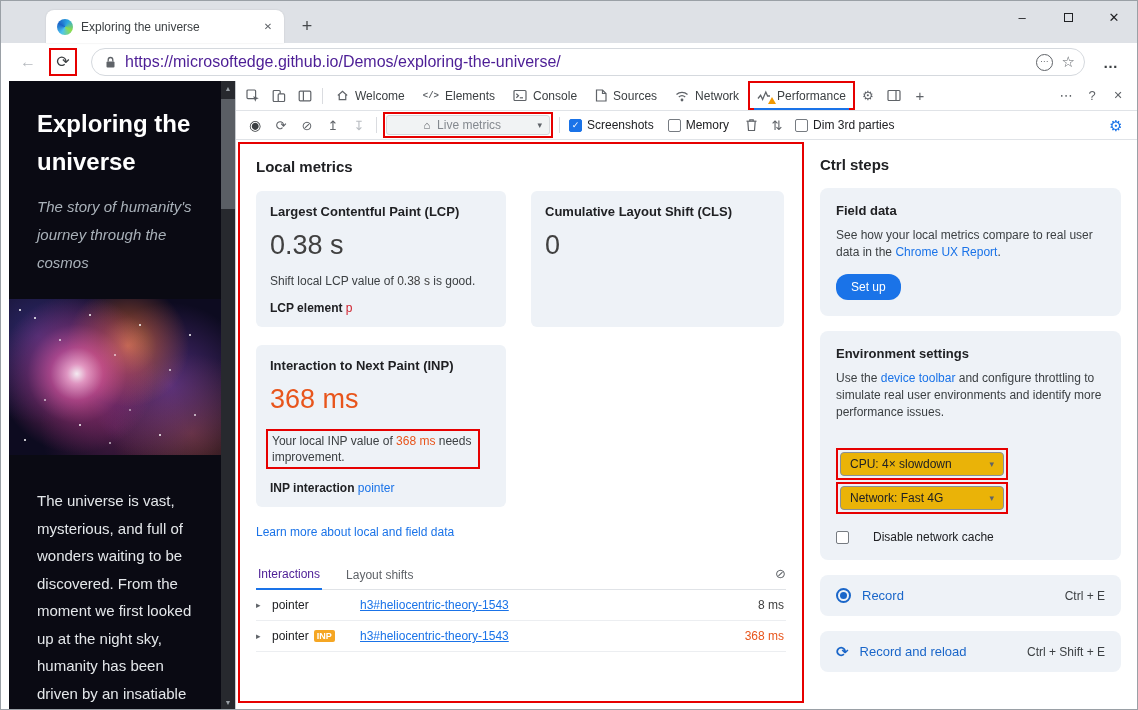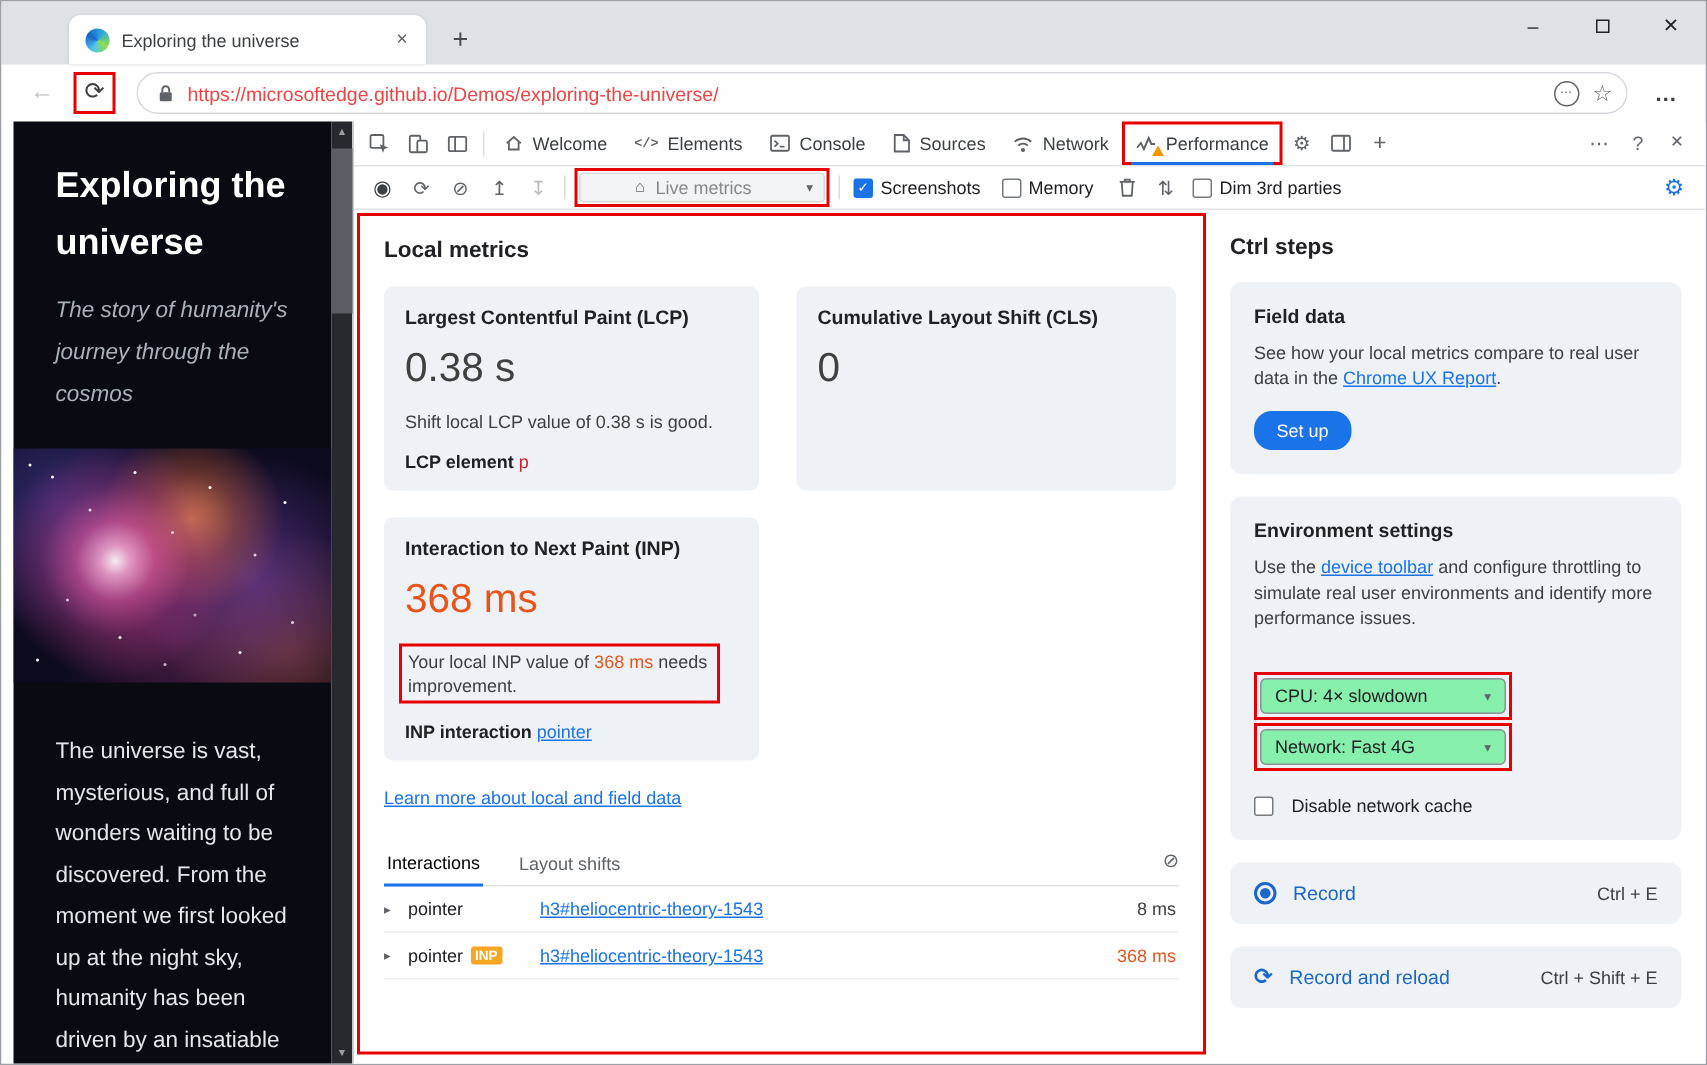--- a/index.html
+++ b/index.html
@@ -16,21 +16,21 @@
 .wincontrols{position:absolute;right:0;top:0;height:32px;display:flex}
 .wc{width:46px;height:100%;display:flex;align-items:center;justify-content:center;font-size:13px;color:#202124}
 .maxbox{width:9px;height:9px;border:1px solid #202124;display:inline-block}
 
 .addressbar{height:38px;background:#fff;display:flex;align-items:center;padding:0 14px 0 16px;gap:10px;flex:none}
 .nav-btn{font-size:16px;color:#3c4043;width:22px;text-align:center;display:inline-block;line-height:1}
 .nav-btn.disabled{color:#b6babf}
 .annot{border:2px solid #e60000}
 .annot-sq{display:inline-flex;align-items:center;justify-content:center;width:28px;height:28px;flex:none}
 .url-field{flex:1;height:28px;border:1px solid #d5d9de;border-radius:14px;display:flex;align-items:center;gap:9px;padding:0 9px 0 13px;margin:0 4px;min-width:0}
-.url-text{font-size:13px;color:#ef4444;white-space:nowrap;overflow:hidden}
+.url-text{font-size:16px;color:#4c1d95;white-space:nowrap;overflow:hidden}
 .spacer{flex:1}
 .circle-dots{width:17px;height:17px;border:1.4px solid #5f6368;border-radius:50%;display:inline-flex;align-items:center;justify-content:center;flex:none}
 .circle-dots i{font-style:normal;font-size:8px;color:#5f6368;line-height:1}
 .star{font-size:15px;color:#5f6368}
 .menu-dots{font-size:15px;font-weight:700;color:#3c4043;width:24px;text-align:center;letter-spacing:1px}
 
 .content{flex:1;display:flex;min-height:0;background:#fff;padding-left:8px}
 .page{width:212px;background:#0a0a13;overflow:hidden;flex:none}
 .page-pad{padding:0 20px 0 28px}
 .p-title{font-size:24px;font-weight:700;line-height:38px;margin-top:24px;color:#fff}
@@ -81,45 +81,45 @@
 .cards{display:grid;grid-template-columns:250px 253px;column-gap:25px;row-gap:18px;margin-top:16px}
 .card{background:#eef2f7;border-radius:6px;padding:12px 14px;font-size:12px;color:#3c4043}
 .card-t{font-size:13px;font-weight:700;color:#202124;line-height:17px}
 .card-v{font-size:27px;margin:10px 0 12px;font-weight:400}
 .good{color:#404040}
 .warn-c{color:#e8551c}
 .card-d{line-height:16px}
 .card-el{margin-top:12px}
 .card-el b{color:#202124}
 .node{color:#cf222e;cursor:pointer}
-.link{color:#1a73e8;text-decoration:underline;cursor:pointer}
+.link{color:#1a73e8;cursor:pointer}
 .inp-annot{display:inline-block;padding:2px 4px;margin:2px 12px 0 -4px;line-height:16px;max-width:220px}
 .lm-link{display:inline-block;margin-top:18px;font-size:12px}
 .log-tabs{display:flex;align-items:center;margin-top:22px;border-bottom:1px solid #e0e3e7;font-size:12px}
 .lt{padding:5px 2px 7px;margin-right:22px;color:#5f6368;cursor:pointer}
-.lt.active{color:#000000;border-bottom:2px solid #1a73e8;margin-bottom:-1px}
+.lt.active{color:#4c1d95;border-bottom:2px solid #1a73e8;margin-bottom:-1px}
 .lt-clear{margin-left:auto;color:#5f6368;font-size:13px;padding-bottom:5px}
 .log-row{display:flex;align-items:center;height:31px;border-bottom:1px solid #eceef1;font-size:12px}
 .caret{width:16px;color:#5f6368;font-size:9px}
 .rnwrap{width:88px;display:flex;align-items:center;gap:5px}
 .rname{color:#202124}
 .rbadge{background:#f5a623;color:#fff;font-size:9px;font-weight:700;border-radius:2px;padding:1px 3px;line-height:1.2}
 .rbadge:empty{display:none}
 .rtarget{flex:1;color:#1a73e8;text-decoration:underline;cursor:pointer;white-space:nowrap;overflow:hidden}
 .rdur{margin-left:auto;text-align:right;padding-right:2px}
 
 .side-panel{flex:1;padding:16px 16px 0 16px;min-width:0;overflow:hidden}
 .scard{background:#eef2f7;border-radius:8px;padding:14px 16px 16px;margin-top:15px;font-size:12px;color:#3c4043}
 .scard .card-t{margin-bottom:8px}
 .scard .card-d{line-height:17px}
 .btn{margin-top:13px;background:#1a73e8;color:#fff;border:none;border-radius:12px;padding:6px 15px;font-size:12px;font-family:inherit;cursor:pointer}
 .env-d{margin-bottom:27px}
 .sel-annot{width:fit-content;border:2px solid #e60000;padding:2px;margin-top:2px}
-.sel{width:164px;background:#86efac;border:1px solid #8a9098;border-radius:4px;padding:4px 9px;display:flex;align-items:center;justify-content:space-between;font-size:12px;color:#202124;cursor:pointer}
-.cache{margin:16px 0 0 0;gap:12px}
+.sel{width:164px;background:#eab308;border:1px solid #8a9098;border-radius:4px;padding:4px 9px;display:flex;align-items:center;justify-content:space-between;font-size:12px;color:#202124;cursor:pointer}
+.cache{margin:16px 0 0 0;gap:24px}
 .scard.rowc{display:flex;align-items:center;gap:11px;padding:13px 16px}
 .rec-ic{width:15px;height:15px;border:2px solid #1a66c9;border-radius:50%;position:relative;flex:none}
 .rec-ic::after{content:"";position:absolute;inset:2px;background:#1a66c9;border-radius:50%}
 .rel-ic{color:#1a66c9;font-size:15px;font-weight:700;line-height:1}
 .blue-l{color:#1a66c9;font-size:13px}
 .short{margin-left:auto;color:#3c4043;font-size:12px}
 svg{display:block}
 </style>
 </head>
 <body>

